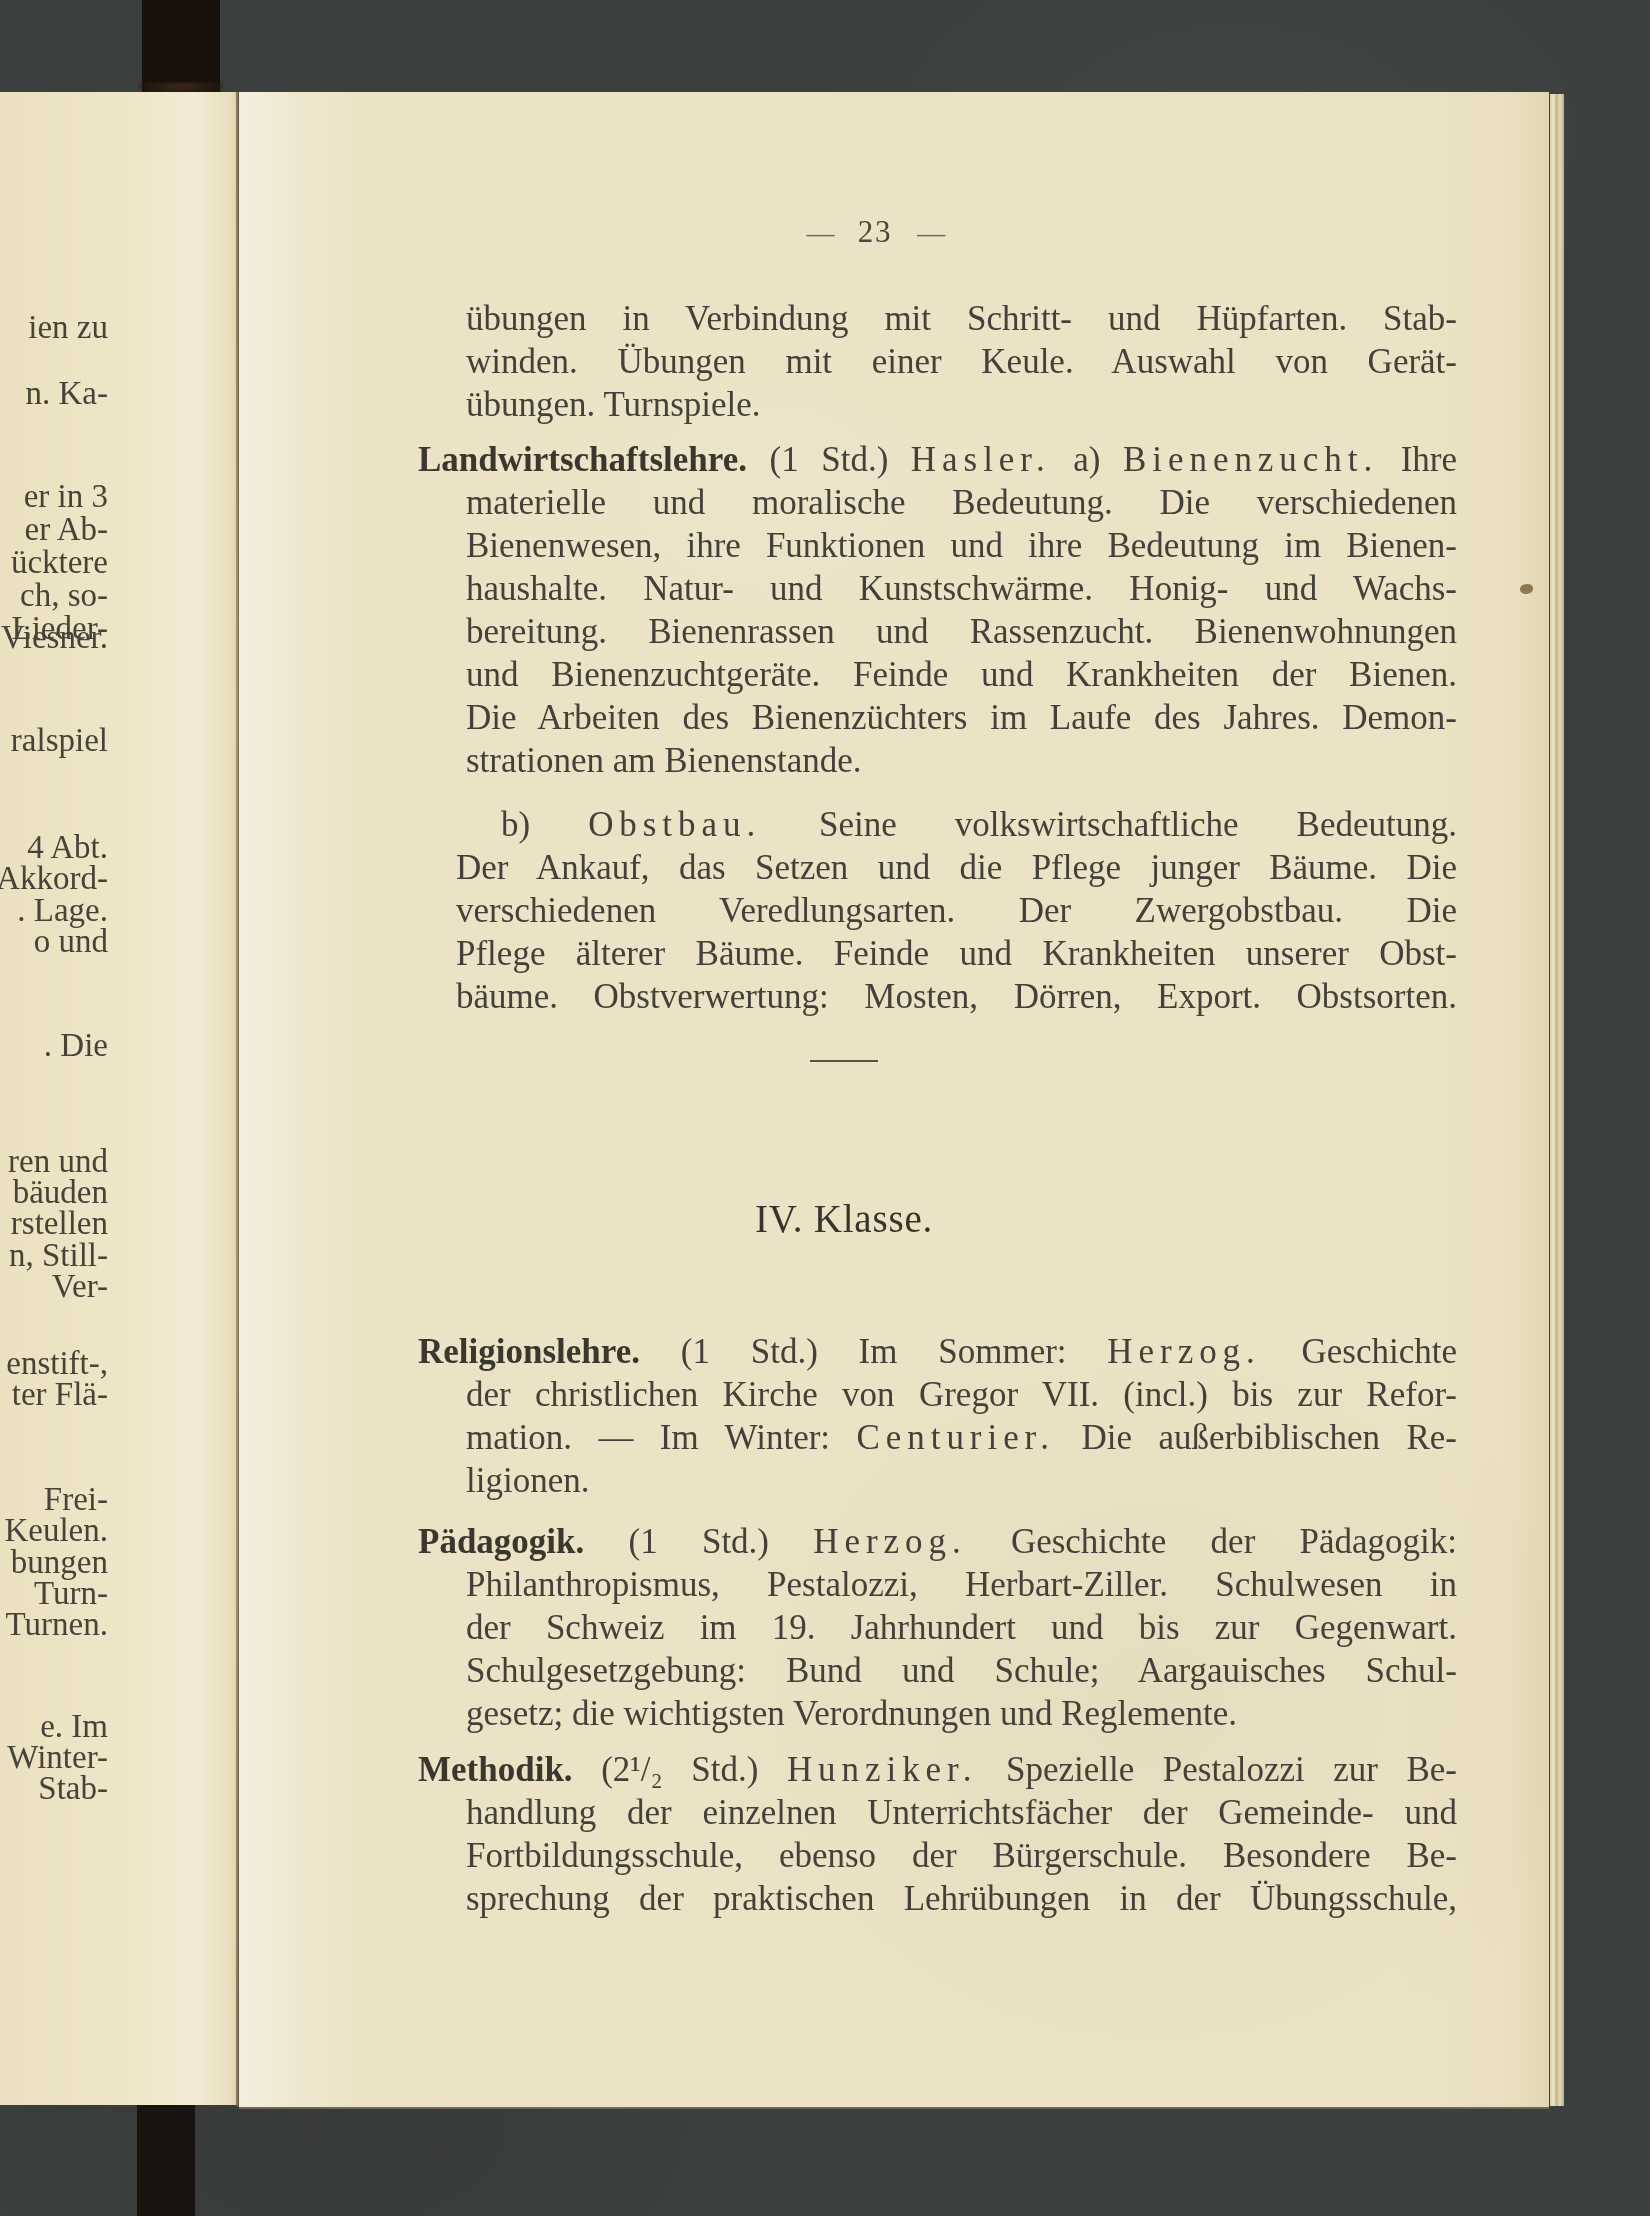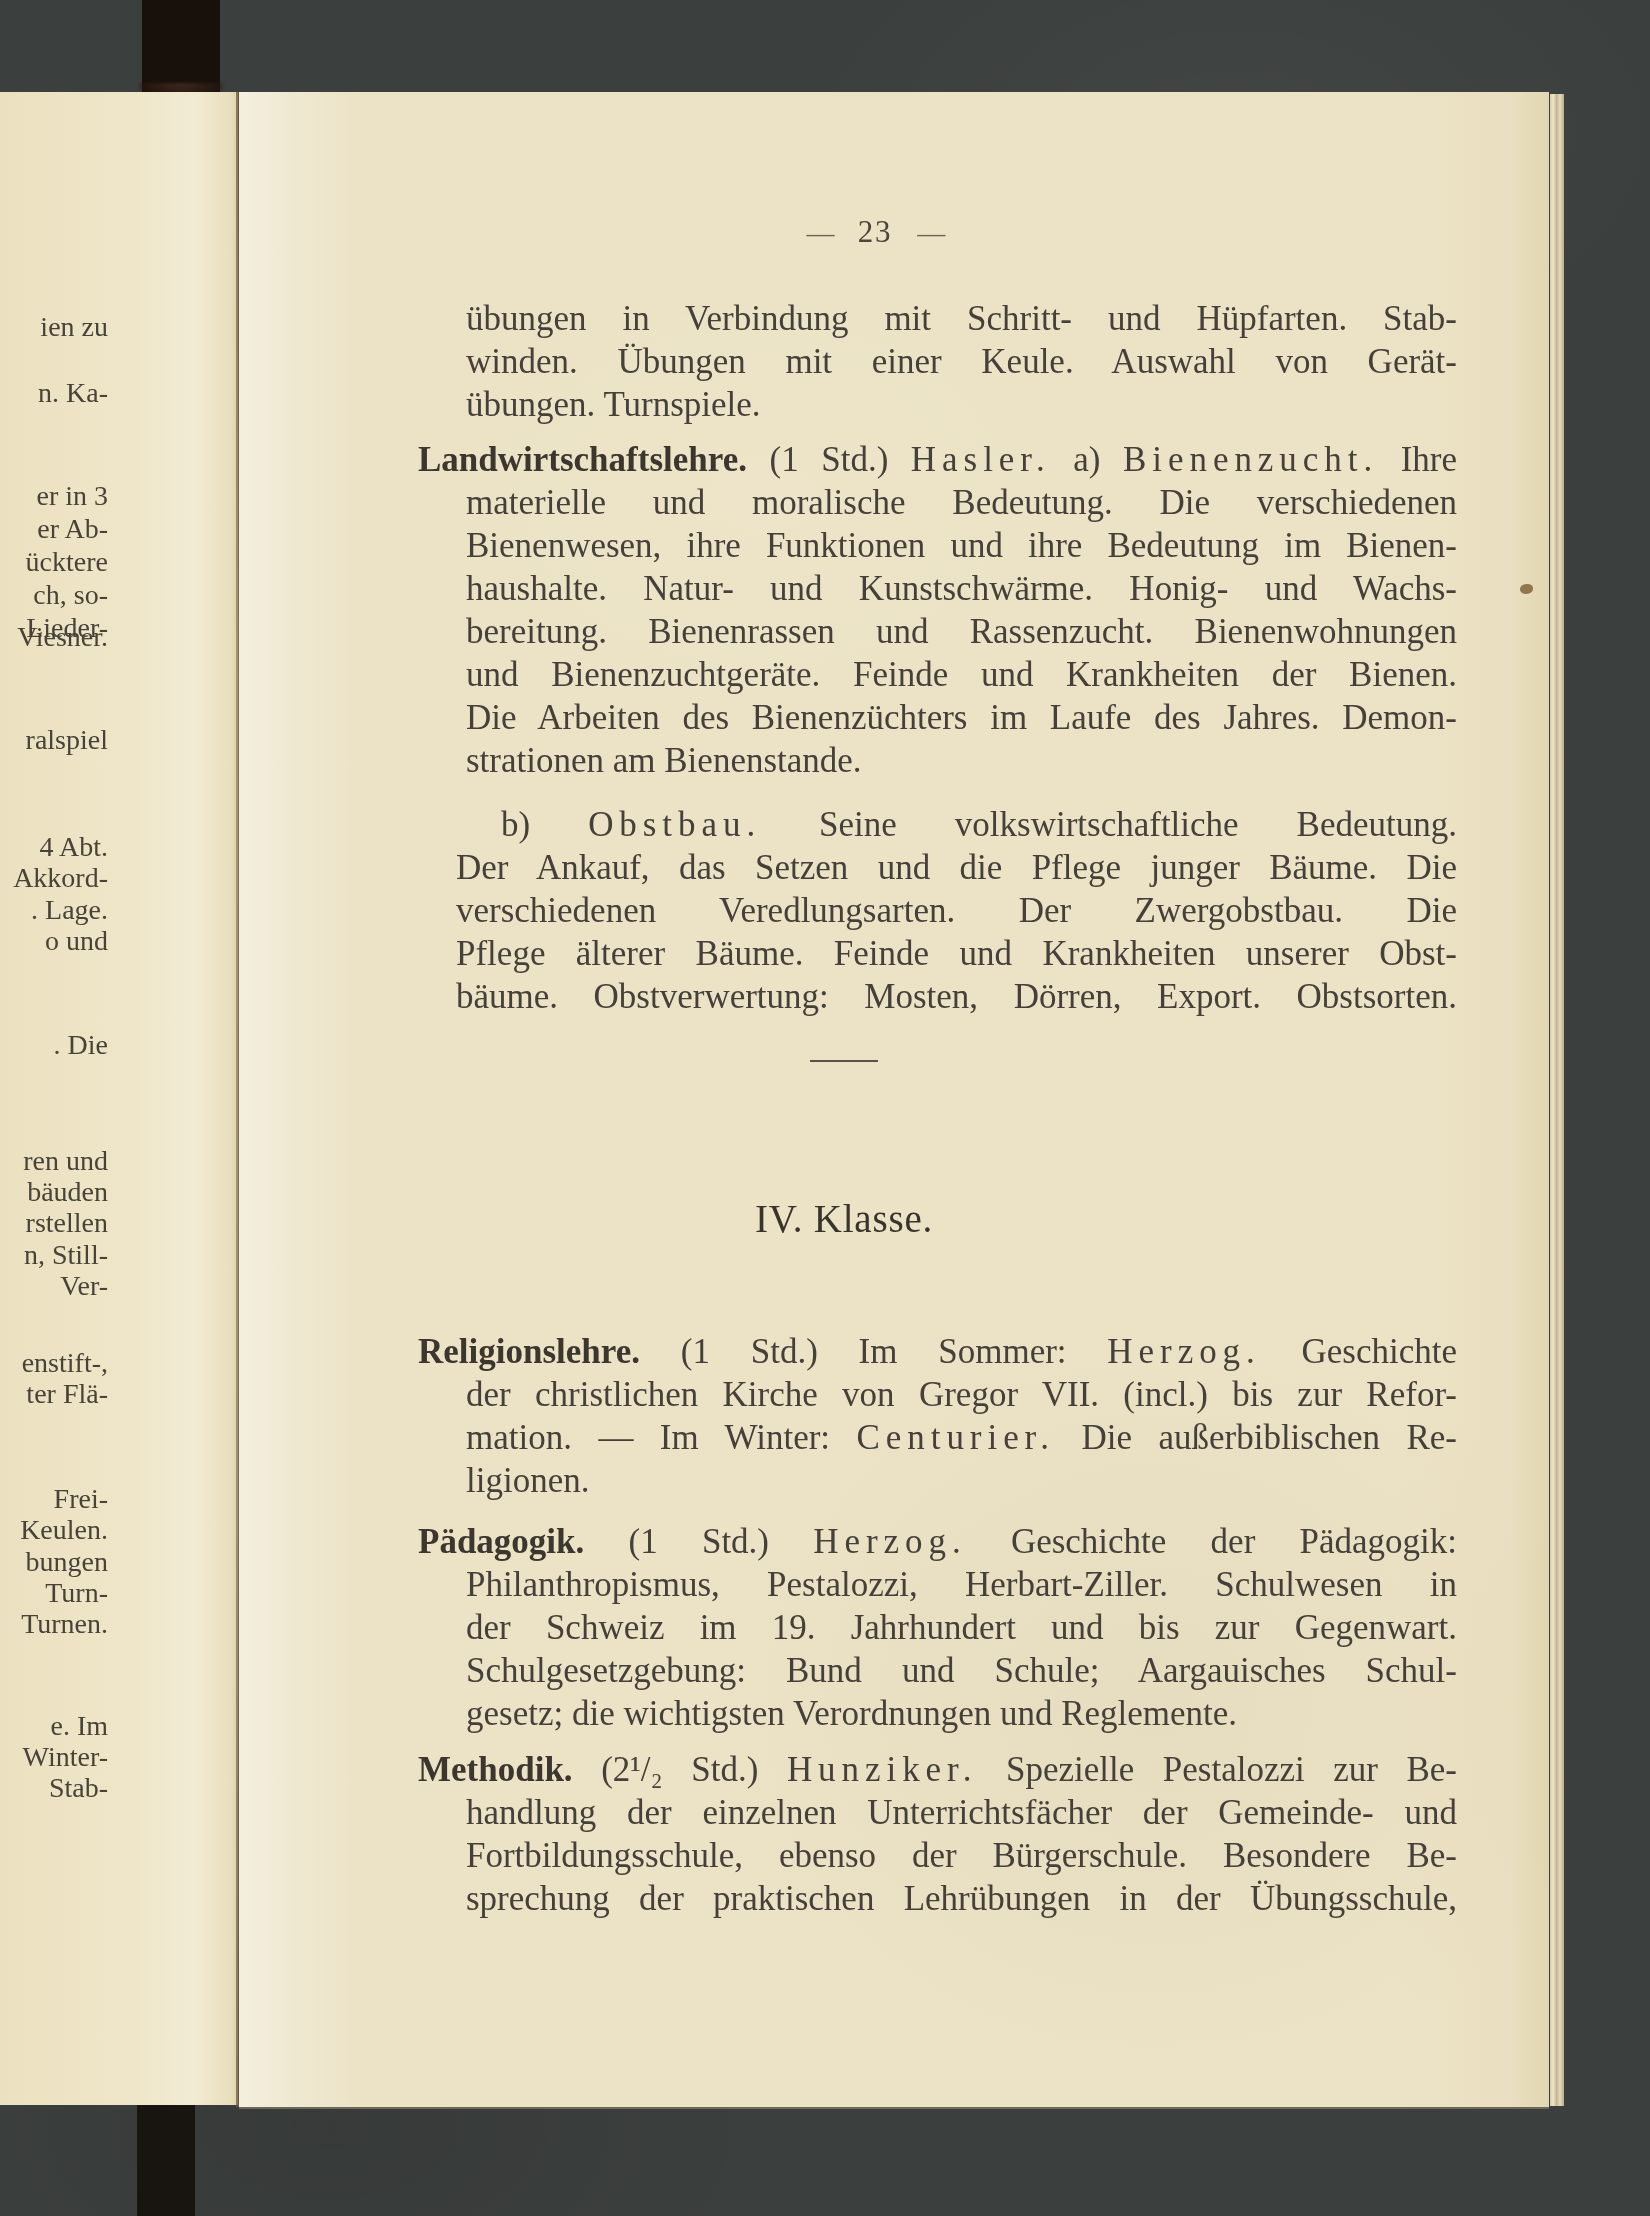--- a/index.html
+++ b/index.html
@@ -14,21 +14,21 @@
   .spine-top-fray{position:absolute;left:139px;top:83px;width:84px;height:18px;
      background:radial-gradient(60% 100% at 50% 0%, #3f2b1f 0%, #2a1b12 55%, rgba(42,27,18,0) 100%);
      filter:blur(1.7px);}
   .spine-bottom{position:absolute;left:137px;top:2104px;width:58px;height:112px;background:#181511;}
   
   .left-page{position:absolute;left:0;top:92px;width:238px;height:2013px;
      background:linear-gradient(90deg,#ebe1c0 0%,#efe6c9 55%,#f2ebd4 82%,#e9dfbc 97%,#dcd0a8 100%);}
   .crease{position:absolute;left:236px;top:92px;width:3.3px;height:2015px;
      background:linear-gradient(180deg,#6d5a40 0%,#93805f 30%,#8a7a5e 70%,#6d5a40 100%);
      opacity:.75;}
-  .frag{position:absolute;right:130px;white-space:nowrap;font-size:28px;line-height:28px;color:#474338;}
+  .frag{position:absolute;right:130px;white-space:nowrap;font-size:33px;line-height:28px;color:#474338;}
   
   .page{position:absolute;left:239px;top:92px;width:1310px;height:2015px;
      background:linear-gradient(90deg,#f4efdf 0px,#efe8d0 58px,#ece3c6 124px,#ece3c6 88%,#eadfc0 97%,#e2d6b2 100%);
      border-bottom:2.5px solid #6f665a;}
   .page::before{content:"";position:absolute;inset:0;
      background:radial-gradient(578px 413px at 40% 20%, rgba(255,255,255,.05), transparent 70%),
                 radial-gradient(660px 578px at 70% 80%, rgba(120,100,60,.05), transparent 70%);}
   .page-stack{position:absolute;left:1550px;top:94px;width:14px;height:2012px;
      background:repeating-linear-gradient(90deg,#d8cda9 0px,#efe6c8 3.3px,#c3b691 6.6px,#e6dcba 10px,#b9ac86 14px);}
   .pagenum{position:absolute;left:636px;top:122px;transform:translateX(-50%);

